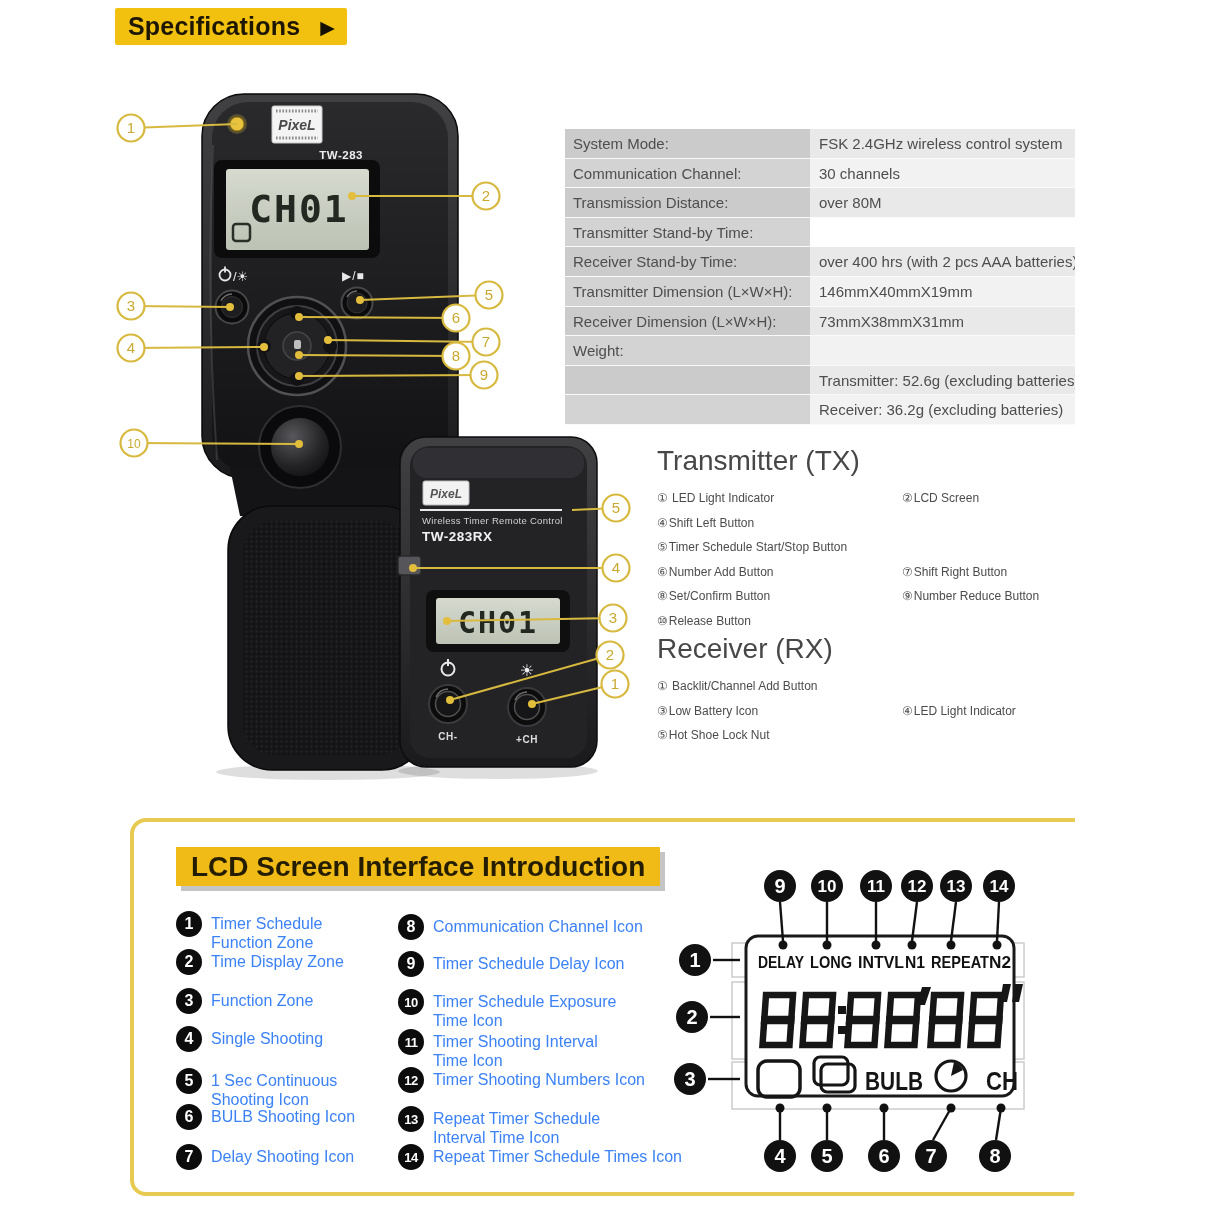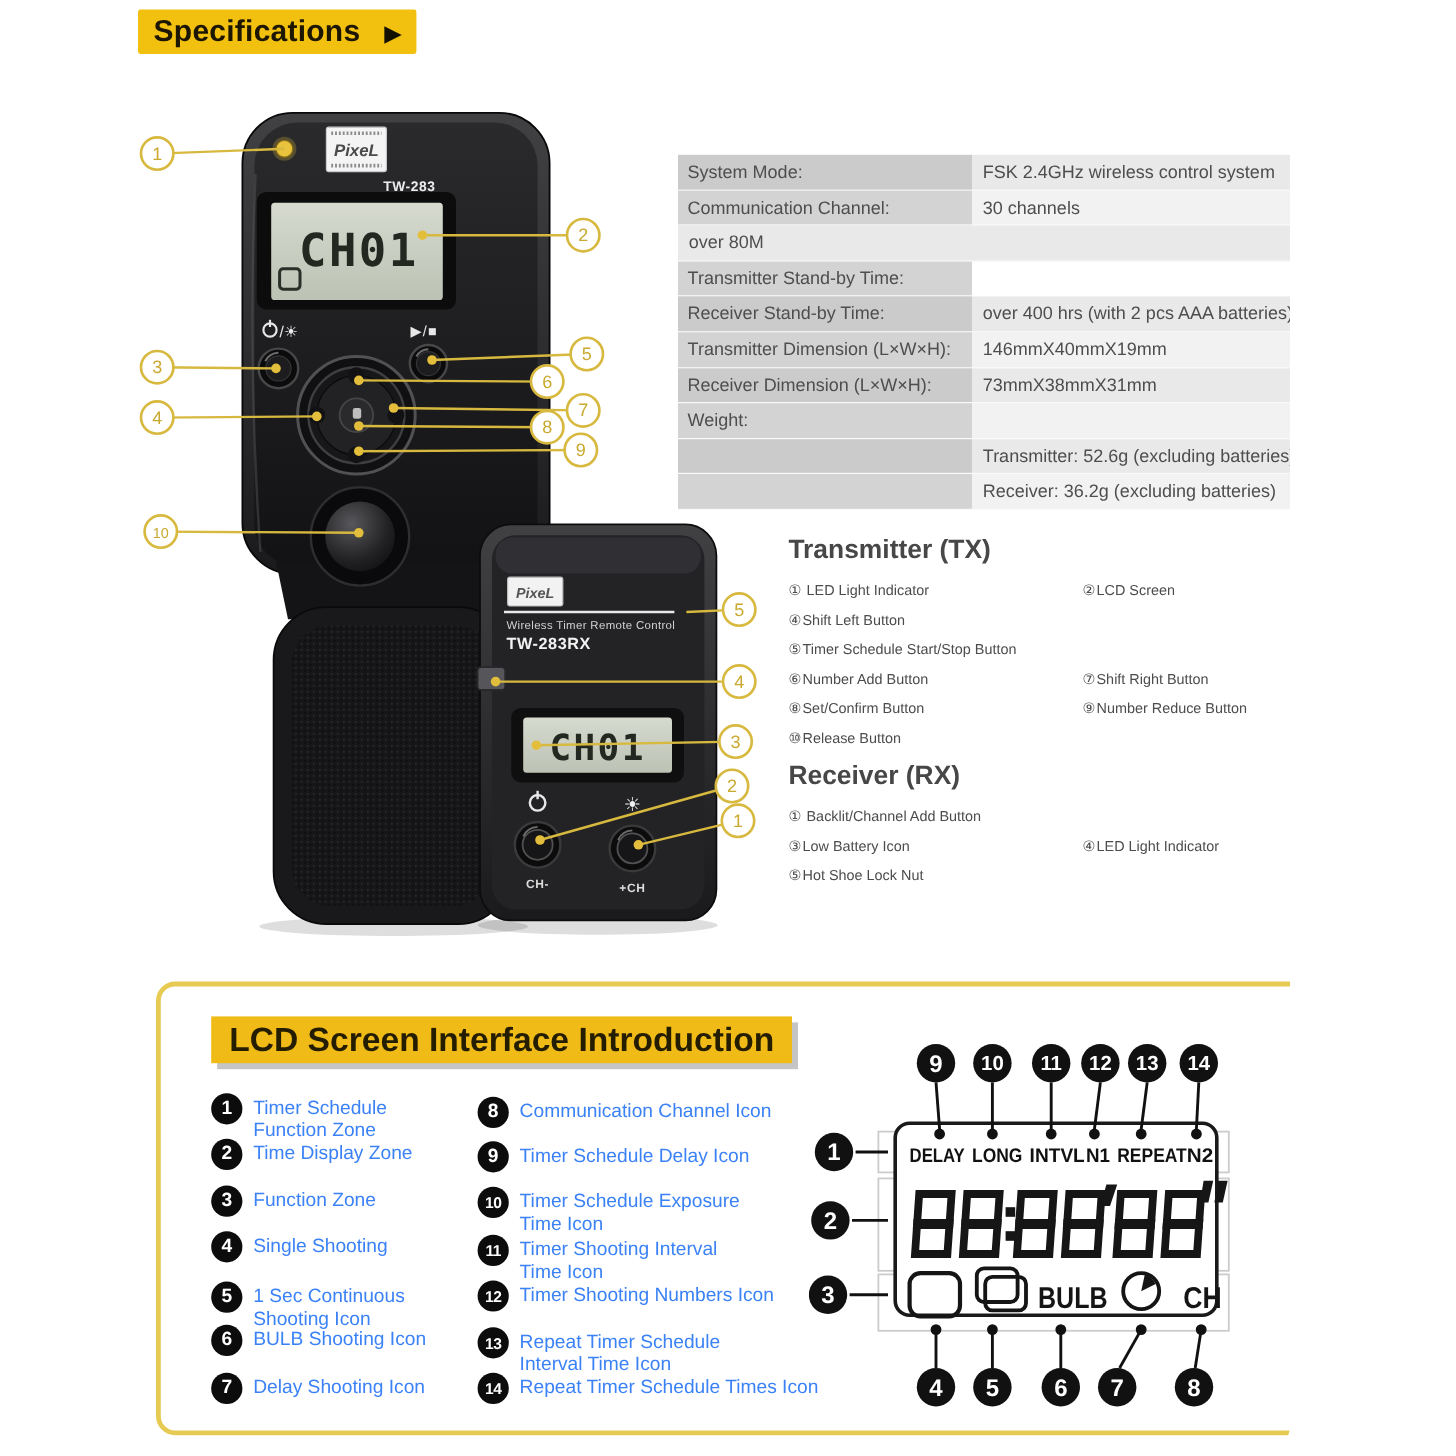--- a/index.html
+++ b/index.html
@@ -12,21 +12,21 @@
   .spec-banner .arw{font-size:19px;color:#141000;margin-left:20px;padding-top:2px;}
   
   .spec-table{position:absolute;left:565px;top:98px;width:527px;font-size:15px;color:#4e4e4e;margin-top:31px;}
   .trow{display:flex;height:29.6px;line-height:29.6px;}
   .trow .tl{width:245px;background:#cbcbcb;padding-left:8px;box-sizing:border-box;border-bottom:1px solid #fafafa;white-space:nowrap;}
   .trow .tv{flex:1;background:#e9e9e9;padding-left:9px;box-sizing:border-box;border-bottom:1px solid #fafafa;white-space:nowrap;}
   .trow:nth-child(even) .tl{background:#d3d3d3;}
   .trow:nth-child(even) .tv{background:#f2f2f2;}
   
   .part-sec{position:absolute;left:657px;width:455px;color:#4c4c4c;}
-  .part-sec h2{margin:0 0 9px 0;font-size:22px;font-weight:700;color:#474747;}
+  .part-sec h2{margin:0 0 9px 0;font-size:28px;font-weight:400;color:#474747;}
   .pgrid{display:grid;grid-template-columns:245px 1fr;}
   .pitem{height:24.5px;line-height:24.5px;font-size:12px;white-space:nowrap;}
   .span2{grid-column:1 / span 2;}
   .pnum{margin-right:1px;}
   
   .lcd-panel{position:absolute;left:130px;top:818px;width:962px;height:378px;border:4px solid #E7CA52;
              border-radius:16px;box-sizing:border-box;background:#ffffff;}
   .lcd-banner{position:absolute;left:42px;top:25px;height:39px;background:#F0BB16;color:#241d00;
               font-size:28px;font-weight:bold;display:flex;align-items:center;padding:0 15px;
               box-shadow:5px 5px 0 rgba(150,150,150,0.55);}
@@ -267,20 +267,21 @@
   <div class="spec-table">
     <div class="trow">
         <div class="tl">System Mode:</div>
         <div class="tv">FSK 2.4GHz wireless control system</div>
       </div>
     <div class="trow">
         <div class="tl">Communication Channel:</div>
         <div class="tv">30 channels</div>
       </div>
     <div class="trow">
+        <div class="tl">Transmission Distance:</div>
         <div class="tv">over 80M</div>
       </div>
     <div class="trow">
         <div class="tl">Transmitter Stand-by Time:</div>
       </div>
     <div class="trow">
         <div class="tl">Receiver Stand-by Time:</div>
         <div class="tv">over 400 hrs (with 2 pcs AAA batteries)</div>
       </div>
     <div class="trow">

